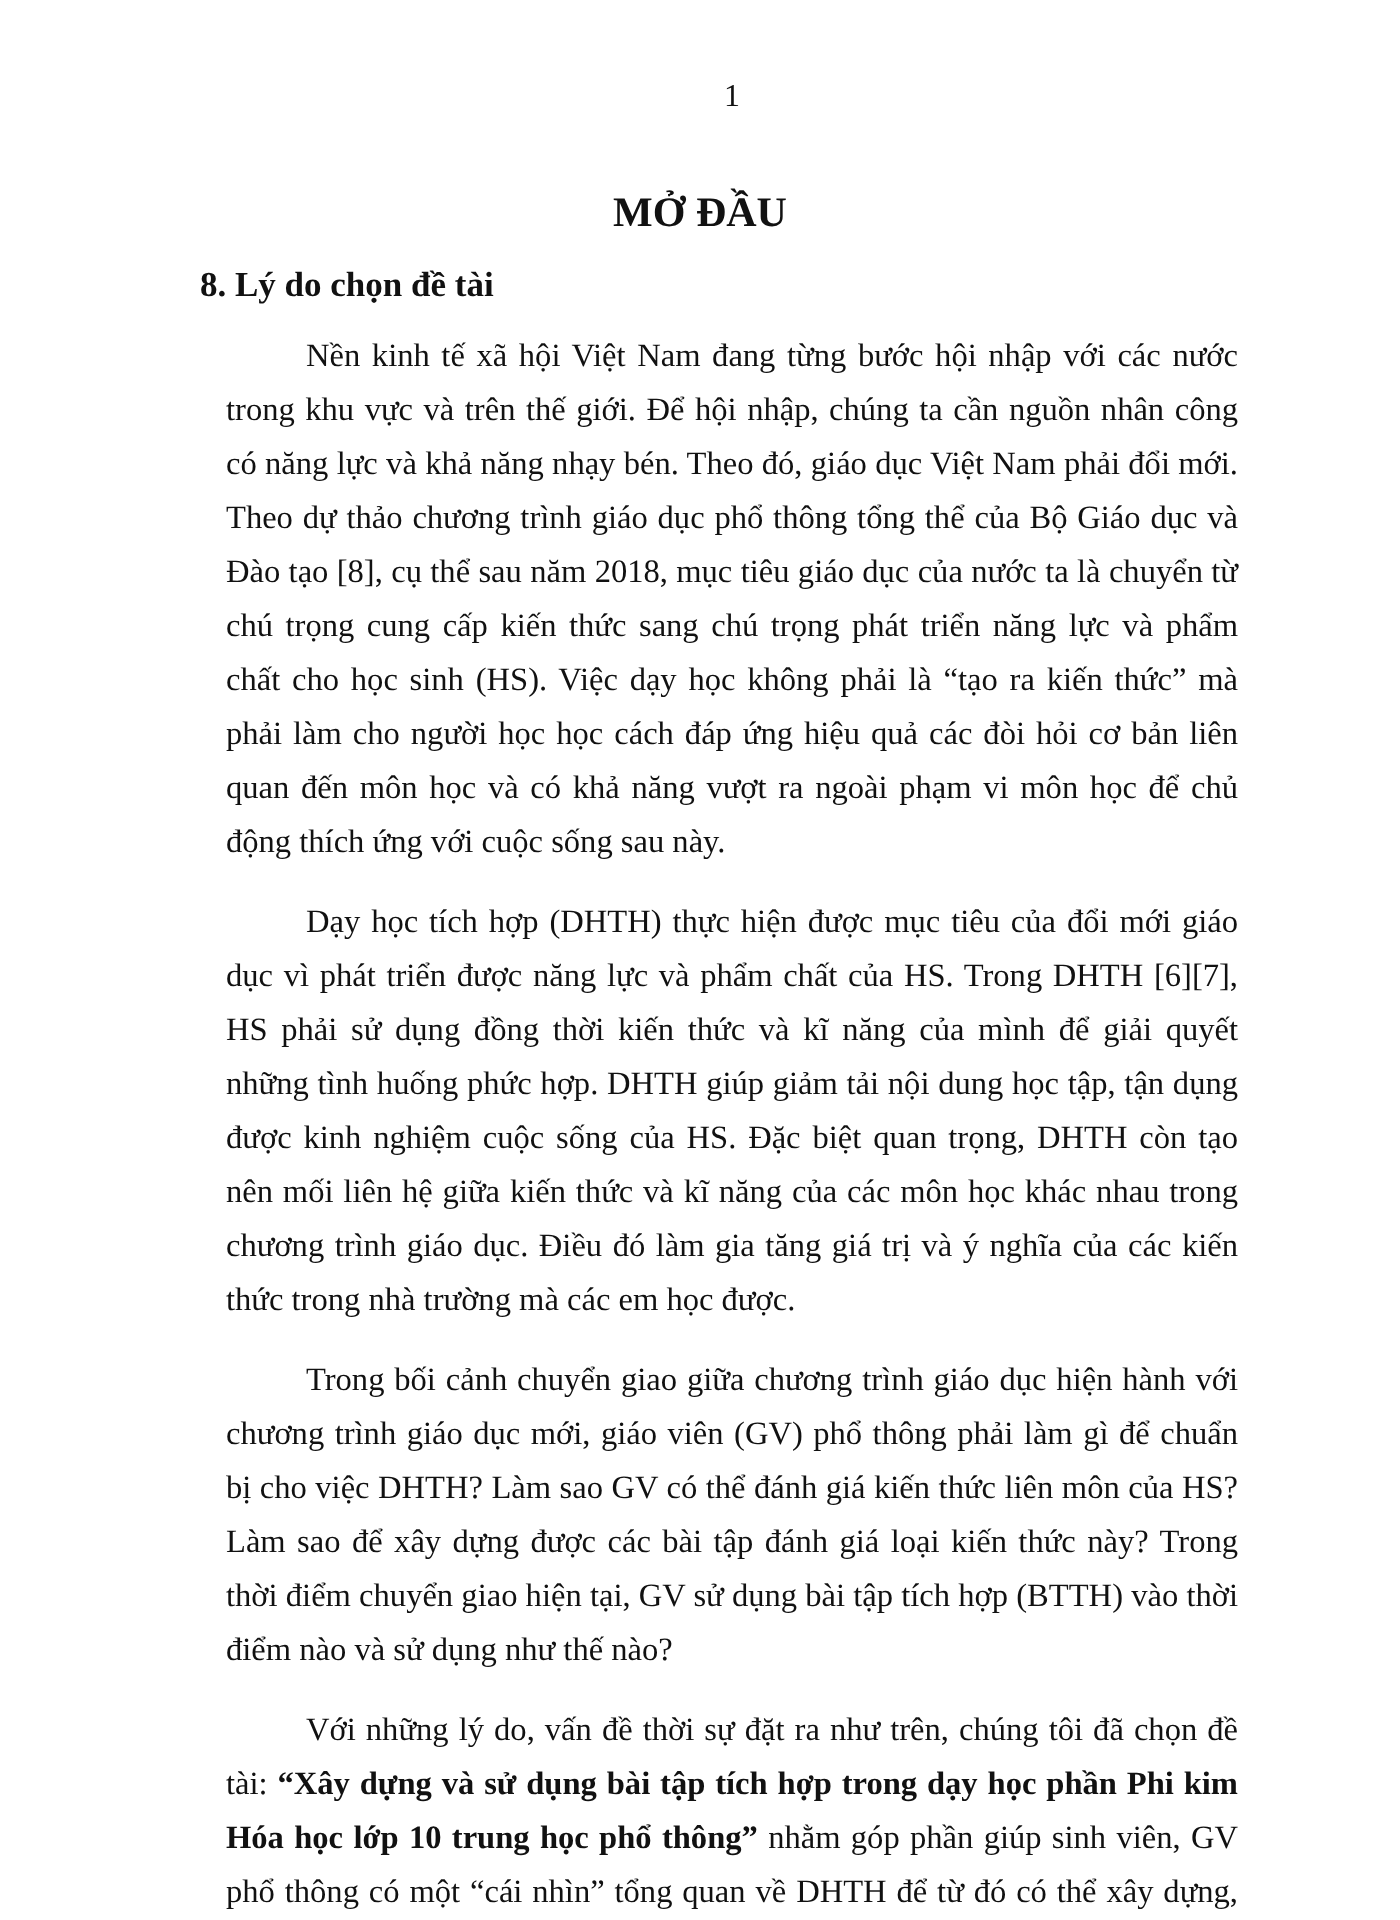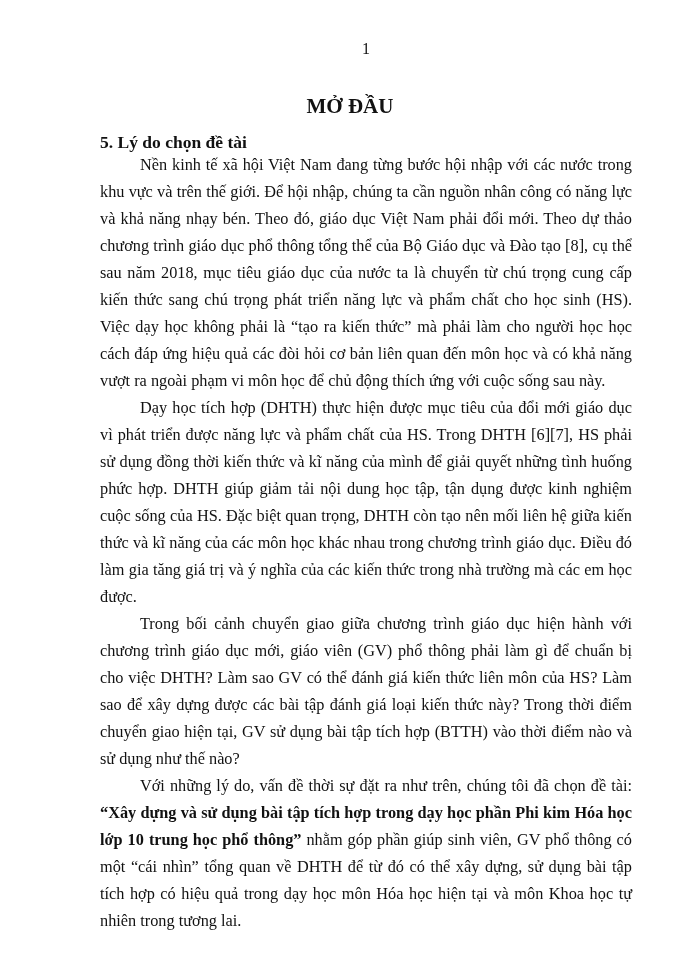--- a/index.html
+++ b/index.html
@@ -44,37 +44,37 @@
       font-weight: bold;
       margin: 0;
     }
     .body-text {
       position: absolute;
       top: 151px;
       left: 100px;
       width: 532px;
     }
     .para {
-      margin: 0;
+      margin: 13px;
       font-size: 16.3px;
       line-height: 27px;
       text-align: justify;
       text-indent: 40px;
     }
     .bi {
       font-weight: bold;
     }
   </style>
 </head>
 <body>
 
 <div class="page-number">1</div>
 
 <h1 class="main-title">MỞ ĐẦU</h1>
 
-<h2 class="section-heading">5. Lý do chọn đề tài</h2>
+<h2 class="section-heading">8. Lý do chọn đề tài</h2>
 
 <div class="body-text">
   <p class="para">Nền kinh tế xã hội Việt Nam đang từng bước hội nhập với các nước trong khu vực và trên thế giới. Để hội nhập, chúng ta cần nguồn nhân công có năng lực và khả năng nhạy bén. Theo đó, giáo dục Việt Nam phải đổi mới. Theo dự thảo chương trình giáo dục phổ thông tổng thể của Bộ Giáo dục và Đào tạo [8], cụ thể sau năm 2018, mục tiêu giáo dục của nước ta là chuyển từ chú trọng cung cấp kiến thức sang chú trọng phát triển năng lực và phẩm chất cho học sinh (HS). Việc dạy học không phải là “tạo ra kiến thức” mà phải làm cho người học học cách đáp ứng hiệu quả các đòi hỏi cơ bản liên quan đến môn học và có khả năng vượt ra ngoài phạm vi môn học để chủ động thích ứng với cuộc sống sau này.</p>
   <p class="para">Dạy học tích hợp (DHTH) thực hiện được mục tiêu của đổi mới giáo dục vì phát triển được năng lực và phẩm chất của HS. Trong DHTH [6][7], HS phải sử dụng đồng thời kiến thức và kĩ năng của mình để giải quyết những tình huống phức hợp. DHTH giúp giảm tải nội dung học tập, tận dụng được kinh nghiệm cuộc sống của HS. Đặc biệt quan trọng, DHTH còn tạo nên mối liên hệ giữa kiến thức và kĩ năng của các môn học khác nhau trong chương trình giáo dục. Điều đó làm gia tăng giá trị và ý nghĩa của các kiến thức trong nhà trường mà các em học được.</p>
   <p class="para">Trong bối cảnh chuyển giao giữa chương trình giáo dục hiện hành với chương trình giáo dục mới, giáo viên (GV) phổ thông phải làm gì để chuẩn bị cho việc DHTH? Làm sao GV có thể đánh giá kiến thức liên môn của HS? Làm sao để xây dựng được các bài tập đánh giá loại kiến thức này? Trong thời điểm chuyển giao hiện tại, GV sử dụng bài tập tích hợp (BTTH) vào thời điểm nào và sử dụng như thế nào?</p>
   <p class="para"><span>Với những lý do, vấn đề thời sự đặt ra như trên, chúng tôi đã chọn đề tài: </span><span class="bi">“Xây dựng và sử dụng bài tập tích hợp trong dạy học phần Phi kim Hóa học lớp 10 trung học phổ thông”</span><span> nhằm góp phần giúp sinh viên, GV phổ thông có một “cái nhìn” tổng quan về DHTH để từ đó có thể xây dựng, sử dụng bài tập tích hợp có hiệu quả trong dạy học môn Hóa học hiện tại và môn Khoa học tự nhiên trong tương lai.</span></p>
 </div>
 
 </body></html>

